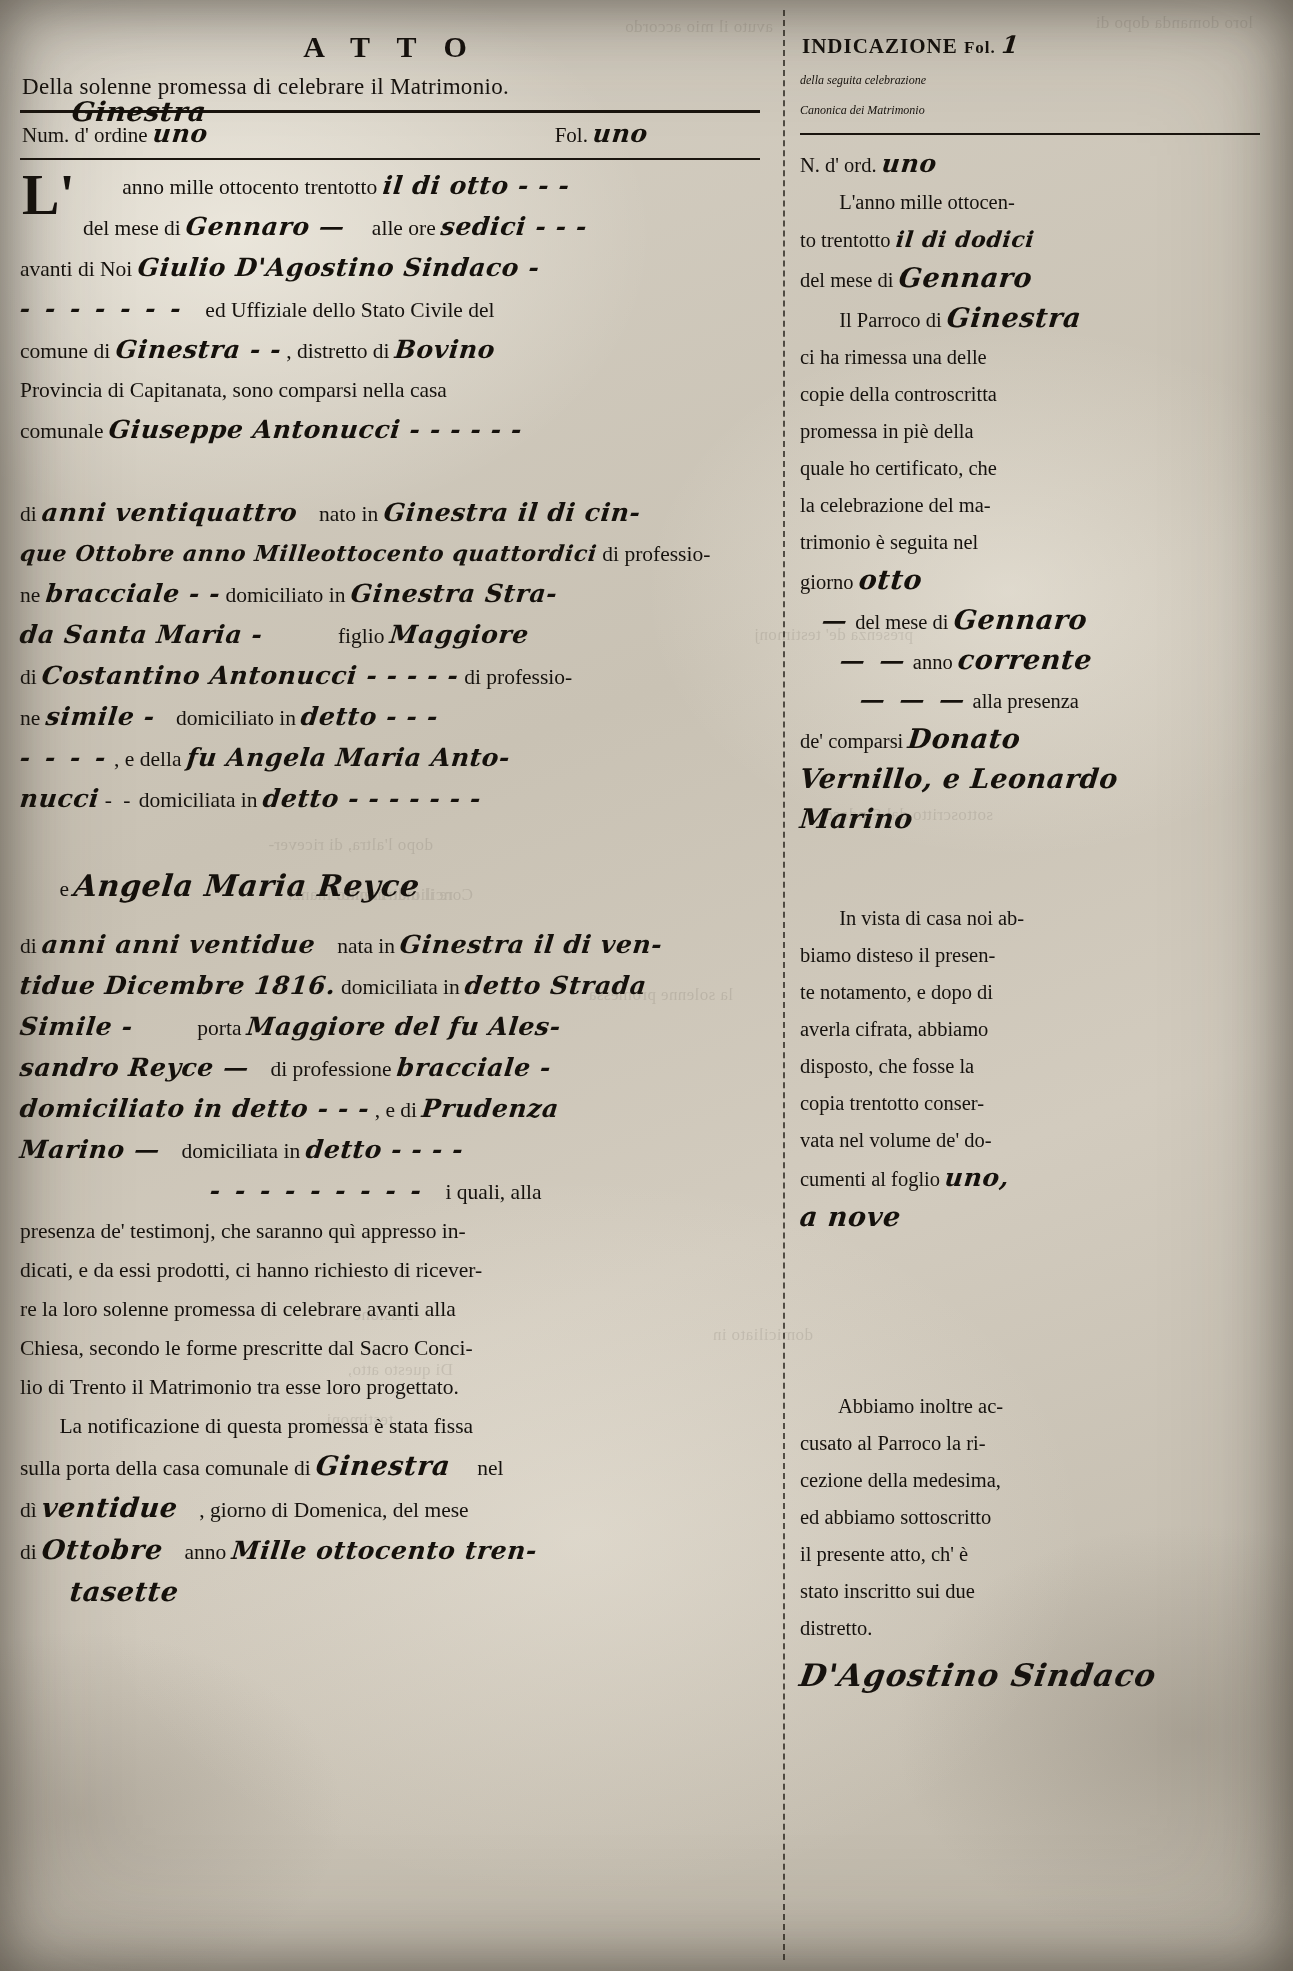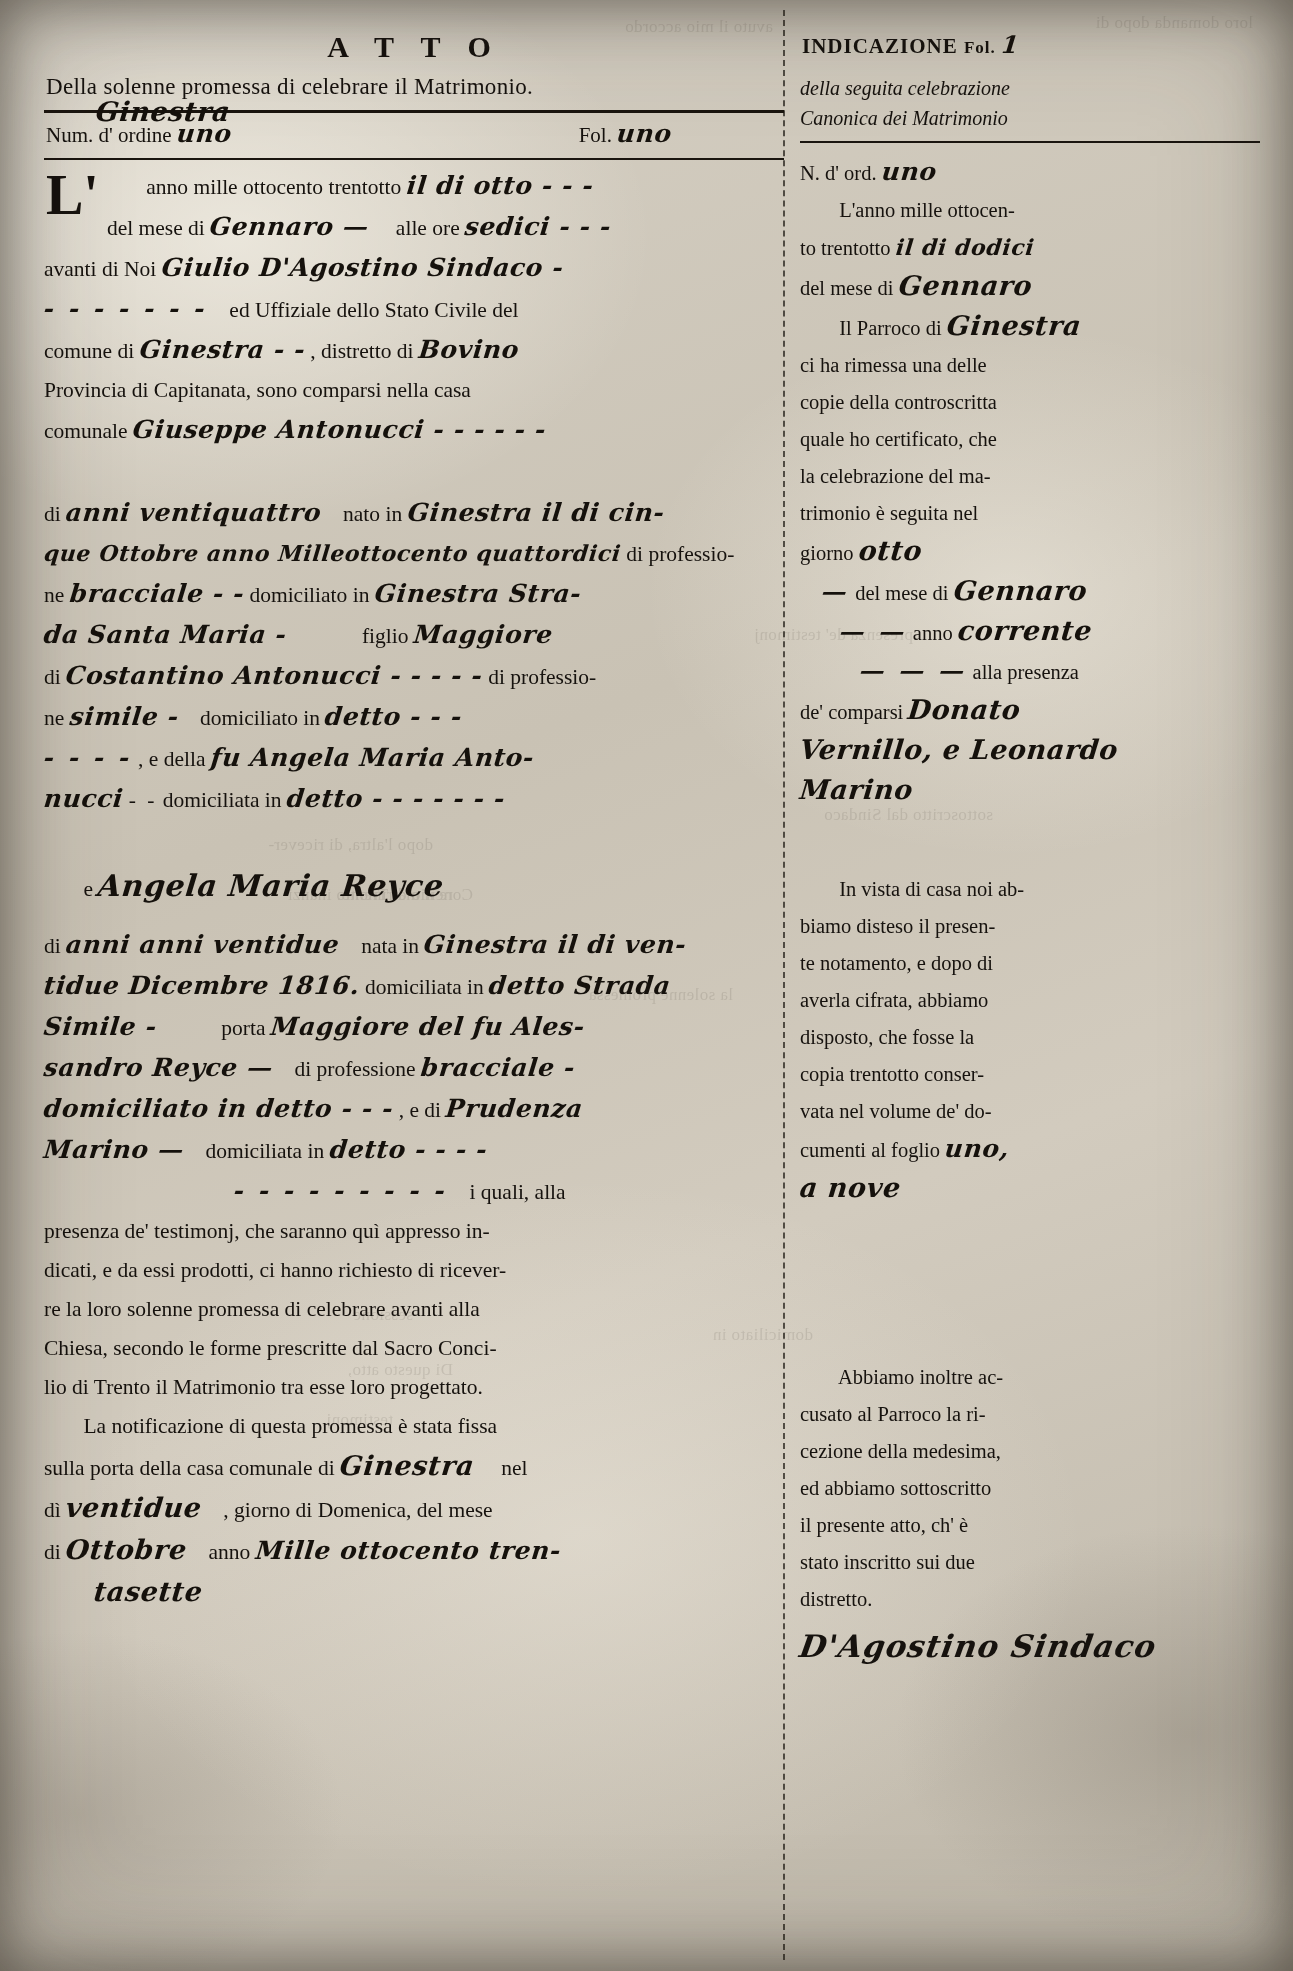--- a/index.html
+++ b/index.html
@@ -47,21 +47,21 @@
   .edge-dark {
     position: absolute;
     inset: 0;
     box-shadow: inset 0 0 58px rgba(40,34,26,0.55), inset 0 0 130px rgba(40,34,26,0.30);
     pointer-events: none;
   }
 
   
   .col-left {
     position: absolute;
-    left: 44px;
+    left: 20px;
     top: 18px;
     width: 740px;
     height: 1930px;
   }
   .col-right {
     position: absolute;
     left: 800px;
     top: 18px;
     width: 460px;
     height: 1930px;
@@ -133,24 +133,24 @@
   .line { display: block; white-space: nowrap; }
 
   
   .r-head {
     font-size: 21px;
     font-weight: 700;
     letter-spacing: 1px;
     margin: 12px 0 0 2px;
   }
   .r-sub {
-    font-size: 20px;
+    font-size: 12px;
     font-style: italic;
     line-height: 30px;
-    margin-top: 14px;
+    margin-top: 6px;
   }
   .r-rule {
     height: 0;
     border-top: 2px solid #1a150f;
     margin: 8px 0 10px 0;
   }
   .r-body {
     font-size: 20.5px;
     line-height: 37px;
   }
@@ -445,20 +445,21 @@
         <span>del mese di</span>
         <span class="hw lg">Gennaro</span>
       </span>
       <span class="line">
         <span class="indent"></span>
         <span>Il Parroco di</span>
         <span class="hw lg">Ginestra</span>
       </span>
       <span class="line">ci ha rimessa una delle</span>
       <span class="line">copie della controscritta</span>
+      <span class="line">promessa in piè della</span>
       <span class="line">quale ho certificato, che</span>
       <span class="line">la celebrazione del ma-</span>
       <span class="line">trimonio è seguita nel</span>
       <span class="line">
         <span>giorno</span>
         <span class="hw lg">otto</span>
       </span>
       <span class="line">
         <span class="hw big dash" style="margin-left:22px">—</span>
         <span>del mese di</span>

